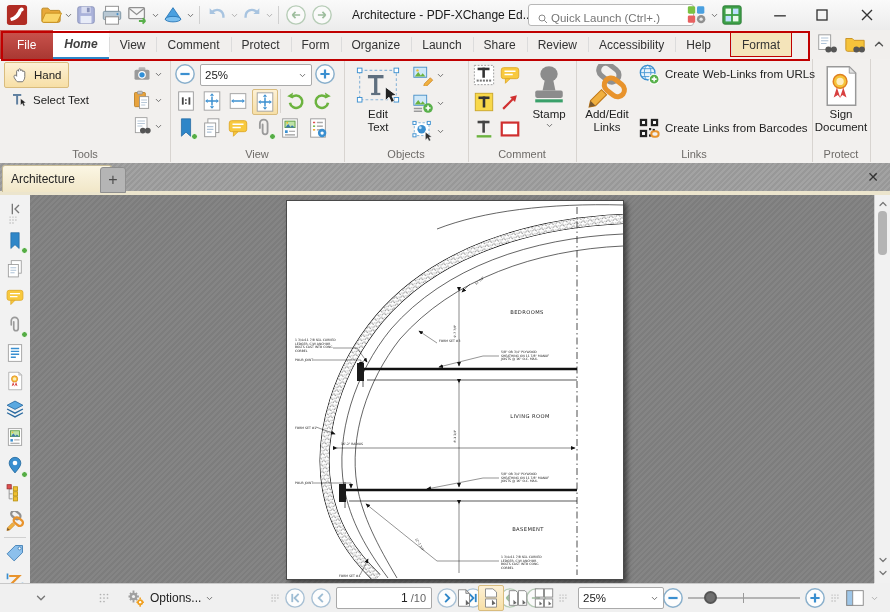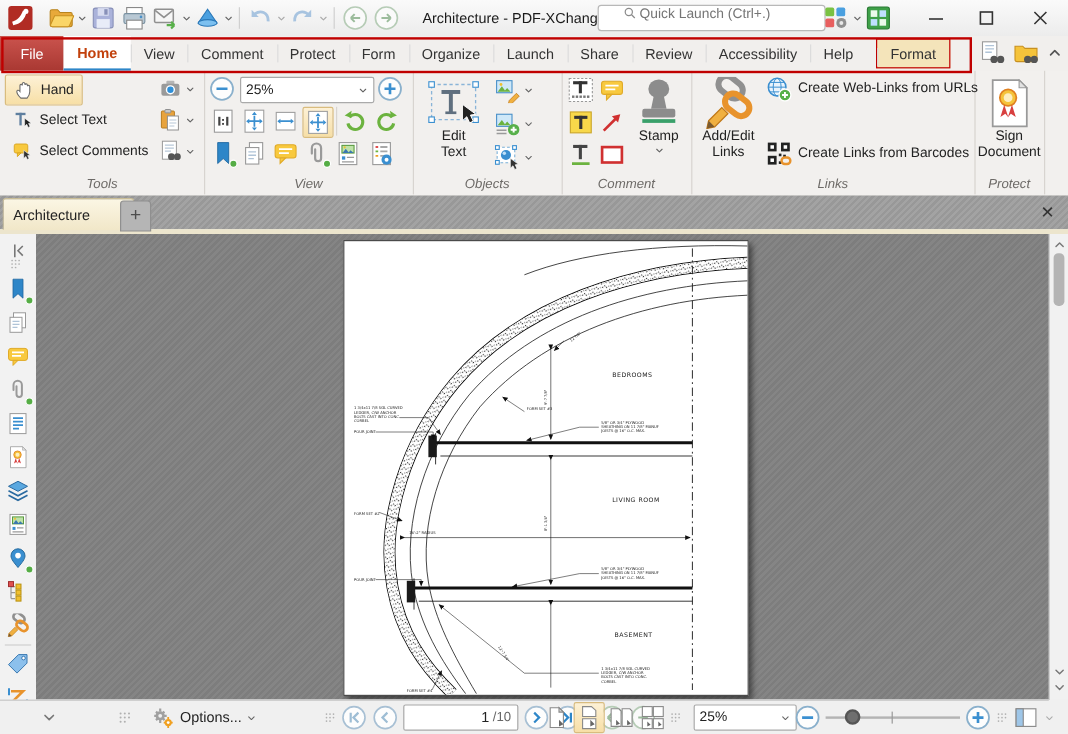--- a/index.html
+++ b/index.html
@@ -12,41 +12,41 @@
   .i18{width:18px;height:18px}.i20{width:20px;height:20px}.i22{width:22px;height:22px}.i44{width:44px;height:44px}
   .cv{width:9px;height:9px;color:#666;}
 
   
   #titlebar{left:0;top:0;width:890px;height:30px;background:linear-gradient(#fafafa,#ececec);
             border-bottom:1px solid #d9d9d9;}
   #titlebar .qat{position:absolute;top:3px;display:flex;align-items:center;height:24px;}
   .tbtn{display:flex;align-items:center;justify-content:center;height:24px;padding:0 2px;border-radius:3px;}
   .tsep{width:1px;height:18px;background:#d0d0d0;margin:0 4px;}
   #win-title{position:absolute;left:352px;top:8px;font-size:12px;color:#1a1a1a;white-space:nowrap;}
-  #quick-launch{position:absolute;left:498px;top:4px;width:148px;height:20px;background:#fff;
-                border:1px solid #b8b8b8;border-radius:3px;display:flex;align-items:flex-start;padding:0 20px;}
+  #quick-launch{position:absolute;left:528px;top:4px;width:148px;height:20px;background:#fff;
+                border:1px solid #b8b8b8;border-radius:3px;display:flex;align-items:flex-end;padding:0 8px;}
   #quick-launch input{border:0;outline:0;flex:1;font-size:11.5px;font-family:"Liberation Sans",sans-serif;
                 color:#555;background:transparent;min-width:0;}
   .winbtn{position:absolute;top:0;width:34px;height:29px;display:flex;align-items:center;justify-content:center;}
 
   
   #tabrow{left:0;top:30px;width:890px;height:29px;background:#f1efed;display:flex;align-items:stretch;}
   .rtab{display:flex;align-items:center;padding:0 11px;font-size:12px;color:#333;position:relative;}
   .rtab + .rtab::before{content:"";position:absolute;left:0;top:7px;height:15px;width:1px;background:#dcdcdc;}
   #tab-file{background:linear-gradient(#cb544e,#a93832);color:#fff;padding:0 17px;}
-  #tab-home{background:#fff;color:#c2410c;border-bottom:2px solid #2e86c8;font-weight:bold;}
+  #tab-home{background:#fff;color:#404040;border-bottom:2px solid #2e86c8;font-weight:bold;font-style:italic;}
   #tab-home::before{display:none;}
   #tab-format{background:#f4e4ba;border:1px solid #c00000;margin:2px 0 2px 8px;color:#333;}
   #red-annotation{left:1px;top:31px;width:805px;height:26px;border:2px solid #c00000;z-index:40;pointer-events:none;}
   #rib-right{position:absolute;right:4px;top:33px;display:flex;gap:6px;align-items:center;}
 
   
   #ribbon{left:0;top:59px;width:890px;height:104px;background:#f2f0ee;border-bottom:1px solid #c9c5c1;}
   .rgroup{position:absolute;top:0;height:103px;border-right:1px solid #d8d4d0;}
-  .rlabel{position:absolute;bottom:2px;left:0;right:0;text-align:center;font-size:11px;color:#6d6a67;font-style:italic;}
+  .rlabel{position:absolute;bottom:2px;left:0;right:0;text-align:center;font-size:11px;color:#6d6a67;}
   .trow{position:absolute;left:4px;display:flex;align-items:center;gap:5px;height:24px;
         padding:0 6px;font-size:11.5px;white-space:nowrap;border-radius:2px;}
   .trow.sel{background:linear-gradient(#fdf1d6,#f7dfa6);border:1px solid #d9bc7e;}
   .ticow{position:absolute;display:flex;align-items:center;gap:2px;}
   .combo{background:#fff;border:1px solid #aaa;border-radius:2px;display:flex;align-items:center;
          font-size:11.5px;padding:0 4px;height:20px;}
   .combo .val{flex:1;}
   .micon{position:absolute;width:24px;height:24px;display:flex;align-items:center;justify-content:center;border-radius:2px;}
   .micon.sel{background:linear-gradient(#fdf1d6,#f7dfa6);border:1px solid #d9bc7e;}
   .bigbtn{position:absolute;display:flex;flex-direction:column;align-items:center;font-size:11.5px;
@@ -722,26 +722,20 @@
           <use href="#s-hand"></use>
         </svg>
       <span>Hand</span>
     </div>
     <div class="trow" style="top:29px">
       <svg class="u i18">
           <use href="#s-tcur"></use>
         </svg>
       <span>Select Text</span>
     </div>
-    <div class="trow" style="top:55px">
-      <svg class="u i18">
-          <use href="#s-ccom"></use>
-        </svg>
-      <span>Select Comments</span>
-    </div>
     <div class="ticow" style="left:132px;top:5px">
       <svg class="u i20">
           <use href="#s-cam"></use>
         </svg>
       <svg class="u cv">
           <use href="#s-chd"></use>
         </svg>
     </div>
     <div class="ticow" style="left:132px;top:31px">
       <svg class="u i20">

